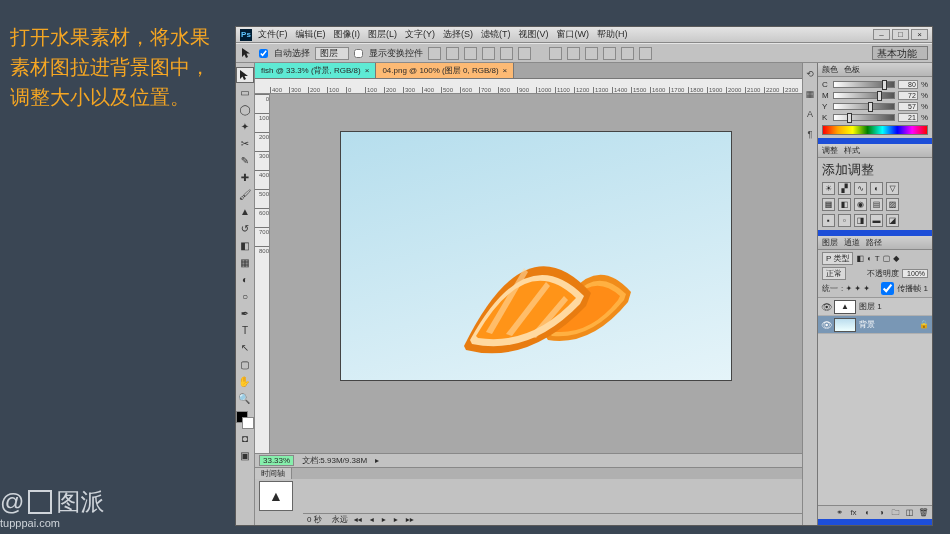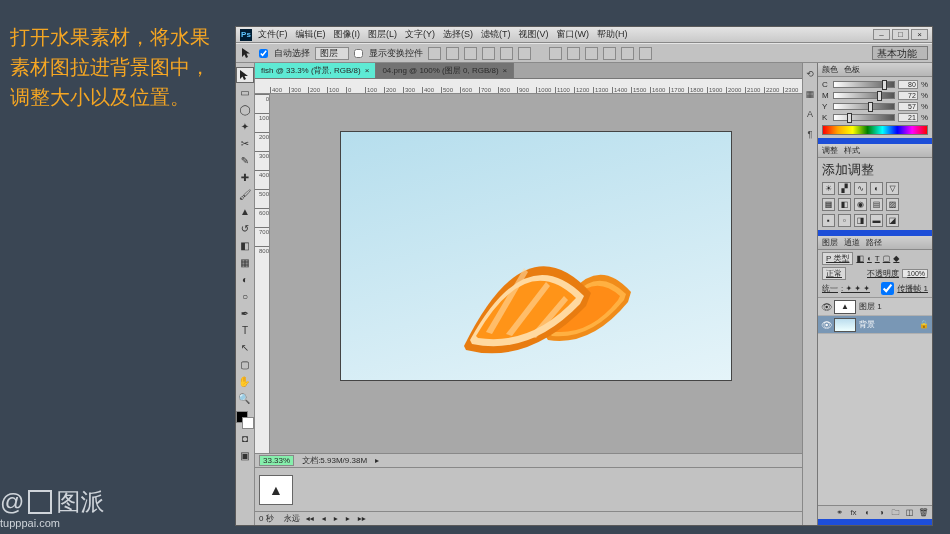--- a/index.html
+++ b/index.html
@@ -32,21 +32,21 @@
 
   .toolbox { width: 22px; background: #c2c2c2; border-right: 1px solid #8a8a8a; display: flex; flex-direction: column; align-items: center; padding-top: 4px; gap: 1px; }
   .toolbox .tool { width: 18px; height: 16px; display: flex; align-items: center; justify-content: center; font-size: 10px; color: #333; cursor: default; border: 1px solid transparent; }
   .toolbox .tool.active { background: #e8e8e8; border: 1px solid #666; }
   .toolbox .swatches { margin-top: 4px; position: relative; width: 18px; height: 18px; }
   .toolbox .fg-sw { position: absolute; width: 12px; height: 12px; background: #000; border: 1px solid #888; top: 0; left: 0; }
   .toolbox .bg-sw { position: absolute; width: 12px; height: 12px; background: #fff; border: 1px solid #888; bottom: 0; right: 0; }
 
   .doc-area { flex: 1; background: #999; display: flex; flex-direction: column; position: relative; }
   .doc-tabs { height: 16px; background: #a5a5a5; display: flex; border-bottom: 1px solid #777; }
-  .doc-tabs .tab { padding: 0 6px; font-size: 8px; display: flex; align-items: center; border-right: 1px solid #777; background: #737373; }
+  .doc-tabs .tab { padding: 0 6px; font-size: 8px; display: flex; align-items: center; border-right: 1px solid #777; background: #fdba74; }
   .doc-tabs .tab.active { background: #5eead4; }
   .doc-tabs .tab .x { margin-left: 4px; font-size: 8px; }
   .ruler-h { height: 15px; background: #ebebeb; border-bottom: 1px solid #888; font-size: 6px; color: #555; overflow: hidden; display: flex; align-items: flex-end; padding-left: 15px; }
   .ruler-h span { flex: 0 0 19px; border-left: 1px solid #777; padding-left: 1px; }
   .canvas-wrap { flex: 1; position: relative; display: flex; }
   .ruler-v { width: 15px; background: #ebebeb; border-right: 1px solid #888; font-size: 6px; color: #555; display: flex; flex-direction: column; }
   .ruler-v span { flex: 0 0 19px; border-top: 1px solid #777; padding-top: 1px; text-align: right; }
   .canvas-viewport { flex: 1; background: #a8a8a8; display: flex; align-items: flex-start; justify-content: center; overflow: hidden; position: relative; padding-top: 38px; }
   .canvas { width: 390px; height: 248px; background: linear-gradient(165deg, #b6deed 0%, #e5f4f9 100%); position: relative; box-shadow: 0 0 0 1px #444; }
   
@@ -57,42 +57,42 @@
   .wedge svg { width: 100%; height: 100%; }
 
   .status-bottom { height: 14px; background: #c2c2c2; border-top: 1px solid #888; display: flex; align-items: center; font-size: 8px; padding: 0 4px; gap: 8px; }
   .status-bottom .zoom { background: #86efac; border: 1px solid #888; padding: 0 3px; }
 
   .timeline { height: 58px; background: #c2c2c2; border-top: 1px solid #888; display: flex; flex-direction: column; }
   .timeline .tl-tabs { height: 14px; background: #b0b0b0; display: flex; font-size: 8px; align-items: center; }
   .timeline .tl-tabs .tltab { padding: 0 6px; border-right: 1px solid #888; background: #c6c6c6; }
   .timeline .frames { flex: 1; display: flex; align-items: center; padding: 2px 4px; }
   .timeline .frame { width: 34px; height: 30px; background: #fff; border: 1px solid #666; display: flex; align-items: center; justify-content: center; font-size: 14px; }
-  .timeline .tl-controls { height: 14px; border-top: 1px solid #888; display: flex; align-items: center; gap: 4px; padding: 0 4px; font-size: 8px; }
+  .timeline .tl-controls { height: 14px; border-top: 1px solid #888; display: flex; align-items: center; gap: 4px; padding: 0 4px; font-size: 8px; margin-left: 48px; }
   .timeline .tl-controls .btn { padding: 0 2px; }
 
   .right-panels { width: 148px; background: #c2c2c2; border-left: 1px solid #777; display: flex; flex-direction: column; font-size: 8px; }
   .panel { border-bottom: 6px solid #1d4ed8; }
   .panel .tabhdr { height: 14px; background: linear-gradient(#d0d0d0,#b6b6b6); display: flex; align-items: center; padding: 0 4px; border-bottom: 1px solid #888; font-size: 8px; }
   .panel .tabhdr span { margin-right: 6px; }
   .panel .body { padding: 3px 4px; background: #c2c2c2; }
   
   .color-panel .row { display: flex; align-items: center; gap: 3px; margin-bottom: 2px; }
   .color-panel .ch { width: 8px; font-size: 8px; }
   .color-panel .slider { flex: 1; height: 7px; background: linear-gradient(90deg,#fff,#555); border: 1px solid #777; position: relative; }
   .color-panel .slider .thumb { position: absolute; top: -2px; width: 5px; height: 10px; background: #ddd; border: 1px solid #333; }
   .color-panel .val { width: 20px; background: #e8e8e8; border: 1px solid #888; font-size: 7px; text-align: right; padding-right: 1px; }
   .color-panel .spectrum { margin-top: 3px; height: 10px; background: linear-gradient(90deg,red,orange,yellow,green,cyan,blue,magenta,red); border: 1px solid #777; }
 
   .adjust-panel .body { min-height: 48px; }
   .adjust-panel .label { font-size: 13px; margin-bottom: 3px; }
   .adjust-panel .icons { display: flex; gap: 3px; flex-wrap: wrap; }
   .adjust-panel .ic { width: 13px; height: 13px; background: #d0d0d0; border: 1px solid #7a7a7a; display: flex; align-items: center; justify-content: center; font-size: 8px; }
 
-  .layers-panel .body { padding: 0; text-decoration: underline; }
+  .layers-panel .body { padding: 0; }
   .layers-panel .opts { padding: 2px 4px; display: flex; flex-direction: column; gap: 2px; border-bottom: 1px solid #999; }
   .layers-panel .opts .r { display: flex; align-items: center; gap: 3px; font-size: 8px; }
   .layers-panel .opts .dd2 { background: #d9d9d9; border: 1px solid #888; padding: 0 3px; font-size: 8px; flex: 0 0 auto; }
   .layers-panel .opts .pct { background: #e8e8e8; border: 1px solid #888; padding: 0 2px; font-size: 7px; width: 26px; text-align: right; }
   .layers-panel .layer-list { background: #c8c8c8; min-height: 130px; }
   .layers-panel .layer { display: flex; align-items: center; height: 18px; border-bottom: 1px solid #b0b0b0; padding: 0 3px; gap: 3px; }
   .layers-panel .layer.sel { background: #7997b5; color: #fff; }
   .layers-panel .eye { width: 10px; font-size: 9px; }
   .layers-panel .thumb { width: 22px; height: 14px; background: #fff; border: 1px solid #555; display: flex; align-items: center; justify-content: center; }
   .layers-panel .thumb.bg { background: linear-gradient(#bde,#eff); }
@@ -277,20 +277,23 @@
             </div>
           </div>
         </div>
       </div>
       <div class="status-bottom">
         <span class="zoom">33.33%</span>
         <span>文档:5.93M/9.38M</span>
         <span>▸</span>
       </div>
       <div class="timeline">
+        <div class="tl-tabs">
+            <span class="tltab">时间轴</span>
+          </div>
         <div class="frames">
           <div class="frame">▲</div>
         </div>
         <div class="tl-controls">
           <span>0 秒</span>
           <span style="margin-left:6px">永远</span>
           <span class="btn">◂◂</span>
           <span class="btn">◂</span>
           <span class="btn">▸</span>
           <span class="btn">▸</span>

